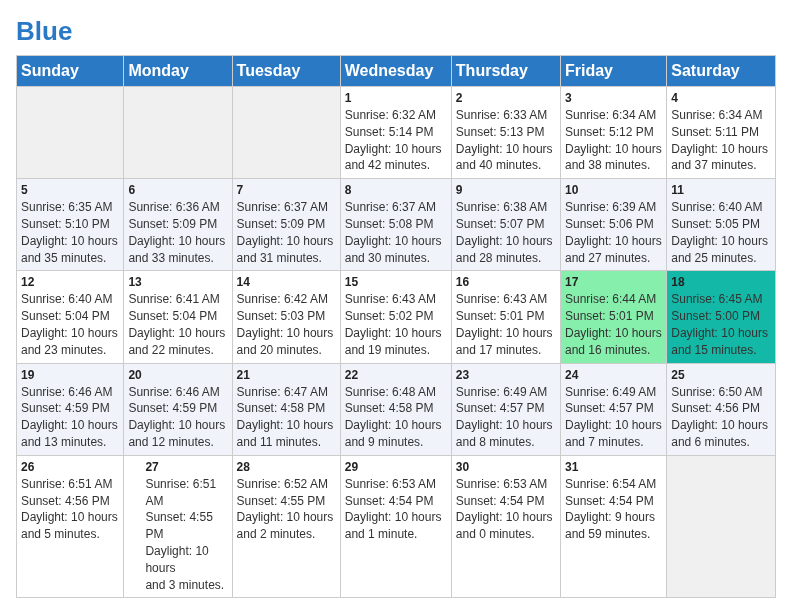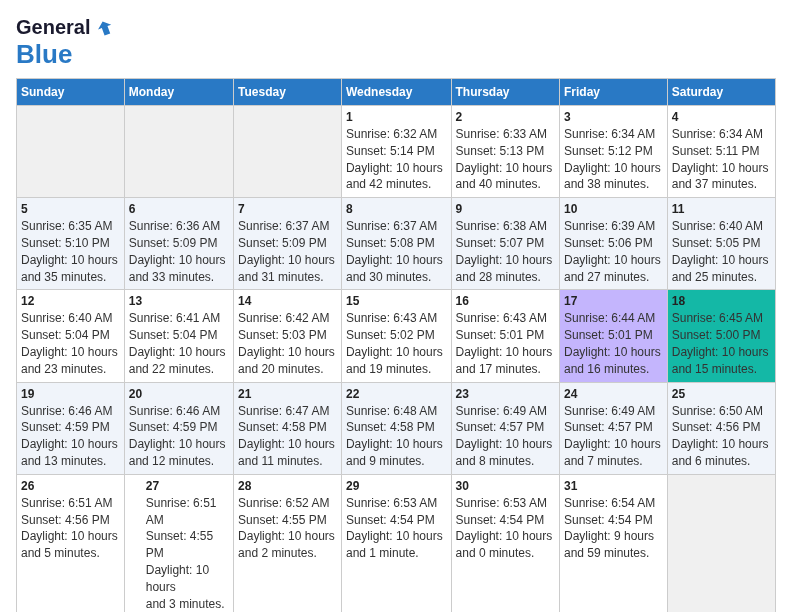--- a/index.html
+++ b/index.html
@@ -42,21 +42,21 @@
     .calendar {
       width: 100%;
       border-collapse: collapse;
       font-size: 11px;
     }
     .calendar th {
       background: #2979c5;
       color: #fff;
       padding: 6px 4px;
       text-align: left;
-      font-size: 12px;
+      font-size: 16px;
       font-weight: bold;
       border: 1px solid #ccc;
     }
     .calendar td {
       border: 1px solid #ccc;
       vertical-align: top;
       padding: 4px 4px;
       width: 113px;
       min-height: 80px;
       background: #fff;
@@ -80,26 +80,20 @@
     }
     .empty-cell {
       background: #f0f0f0 !important;
     }
   </style>
 </head>
 <body>
 
 <div class="header">
   <div class="logo">
-    <div class="logo-row">
-      <span style="font-size:20px;font-weight:bold;color:#1a1a2e;">General</span>
-      <svg width="22" height="22" viewBox="0 0 22 22" style="margin-left:2px;">
-        <polygon points="11,4 18,10 14,10 14,18 8,18 8,10 4,10" fill="#2979c5" transform="rotate(-20,11,11)"></polygon>
-      </svg>
-    </div>
     <div>
       <span style="font-size:26px;font-weight:bold;color:#2979c5;">Blue</span>
     </div>
   </div>
   <div class="title-block">
     <div class="month-year"></div>
     <div class="location"></div>
   </div>
 </div>
 
@@ -181,21 +175,21 @@
           <div class="day-info">Sunrise: 6:42 AM<br>Sunset: 5:03 PM<br>Daylight: 10 hours<br>and 20 minutes.</div>
         </td>
         <td style="background: rgb(255, 255, 255);">
           <div class="day-num">15</div>
           <div class="day-info">Sunrise: 6:43 AM<br>Sunset: 5:02 PM<br>Daylight: 10 hours<br>and 19 minutes.</div>
         </td>
         <td style="background: rgb(255, 255, 255); margin-top: 41px;">
           <div class="day-num">16</div>
           <div class="day-info">Sunrise: 6:43 AM<br>Sunset: 5:01 PM<br>Daylight: 10 hours<br>and 17 minutes.</div>
         </td>
-        <td style="background: #c4b5fd; margin-left: 44px;">
+        <td style="background: #86efac; margin-left: 44px;">
           <div class="day-num">17</div>
           <div class="day-info">Sunrise: 6:44 AM<br>Sunset: 5:01 PM<br>Daylight: 10 hours<br>and 16 minutes.</div>
         </td>
         <td style="background: #14b8a6; margin-left: 11px;">
           <div class="day-num">18</div>
           <div class="day-info">Sunrise: 6:45 AM<br>Sunset: 5:00 PM<br>Daylight: 10 hours<br>and 15 minutes.</div>
         </td>
       </tr>
       <tr>
         <td style="background: rgb(240, 244, 250);">

